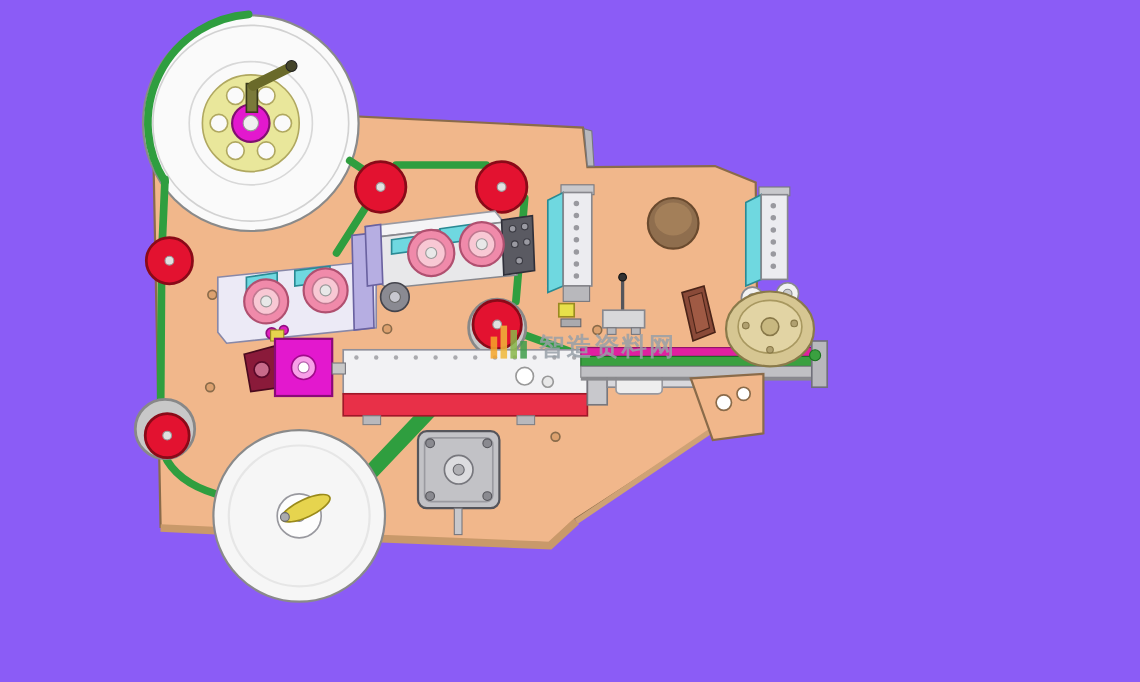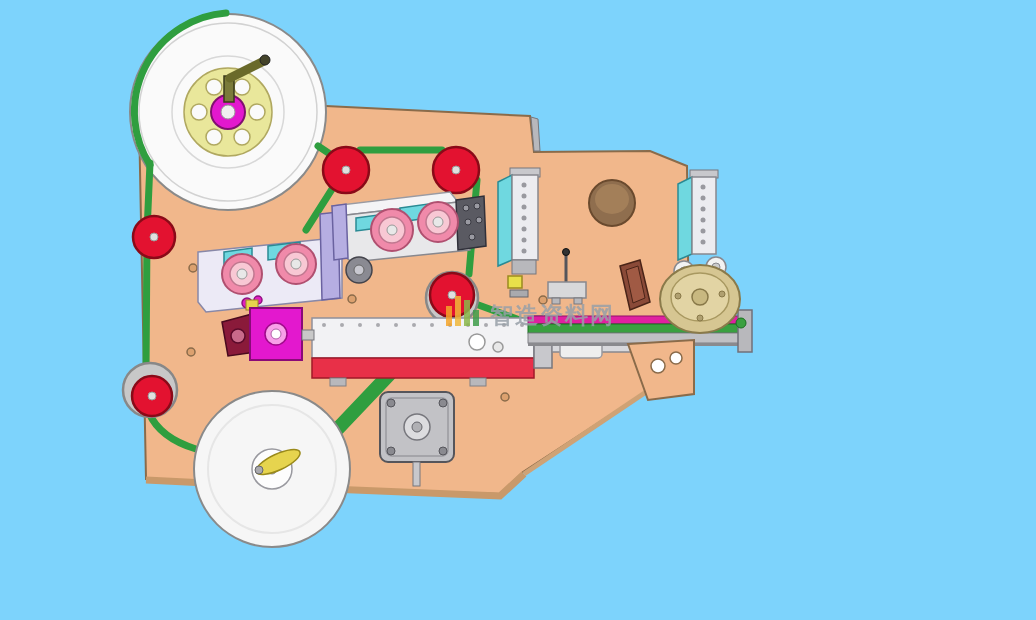--- a/index.html
+++ b/index.html
@@ -1,19 +1,19 @@
 <!DOCTYPE html>
 <html><head>
 <meta charset="utf-8">
 <style>
   html,body{margin:0;padding:0;background:#ffffff;}
   .stage{
     position:relative;
     width:1036px;height:620px;
-    background:#7dd3fc;
+    background:#8b5cf6;
     overflow:hidden;
     font-family:"DejaVu Sans","Liberation Sans",sans-serif;
   }
   svg{display:block;}
   text{font-family:"DejaVu Sans","Liberation Sans",sans-serif;}
 </style>
 </head>
 <body>
 
 <div class="stage">

